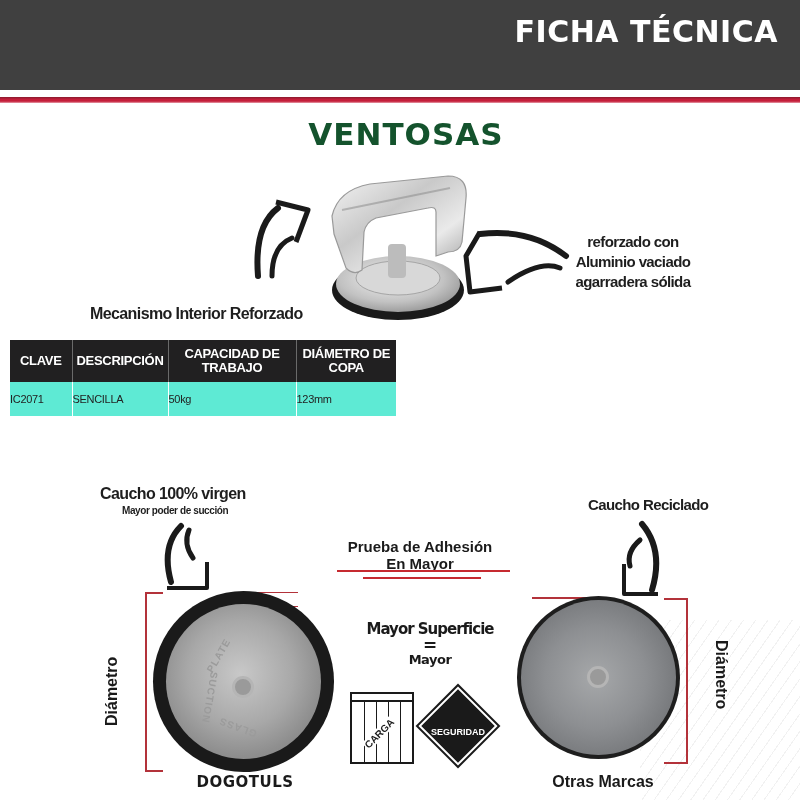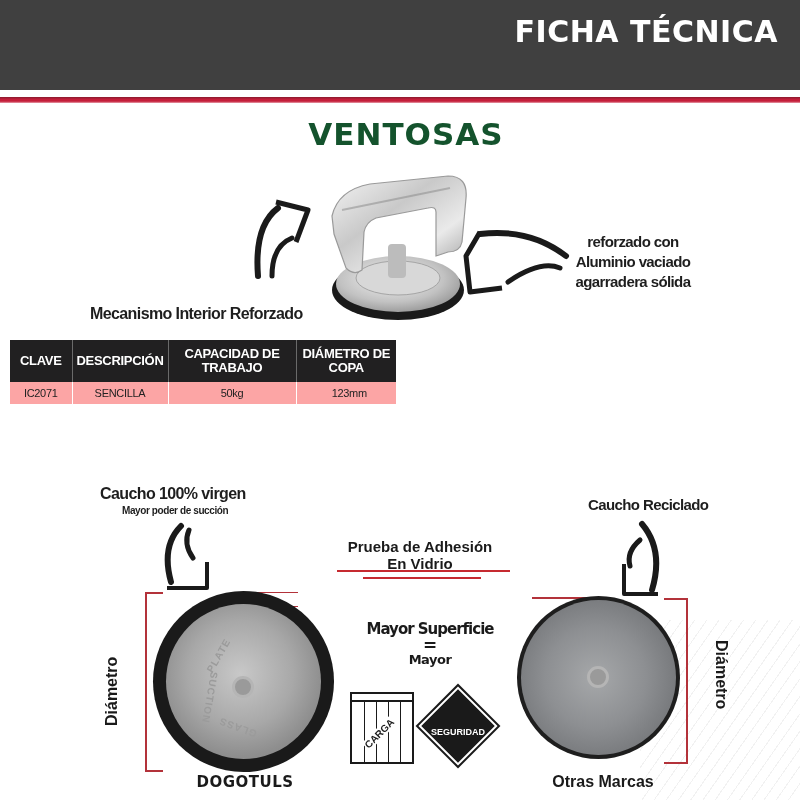--- a/index.html
+++ b/index.html
@@ -44,24 +44,24 @@
       position: absolute; left: 10px; top: 340px; border-collapse: collapse;
       font-family: "Liberation Sans", sans-serif;
     }
     .spec-table th {
       background: #212021; color: #ffffff; font-weight: bold; font-size: 13px;
       line-height: 14px; height: 42px; padding: 0 4px; text-align: center;
       border-right: 1px solid #6a6a6a; letter-spacing: -0.3px;
     }
     .spec-table th:last-child { border-right: none; }
     .spec-table td {
-      background: #fca5a5; color: #222; font-size: 11px; height: 22px;
-      text-align: center; border-right: 1px solid #ffffff; letter-spacing: -0.3px;
-    }
-    .spec-table td:last-child { border-right: none; padding-left: 6px; }
+      background: #5eead4; color: #222; font-size: 11px; height: 34px;
+      text-align: left; border-right: 1px solid #ffffff; letter-spacing: -0.3px;
+    }
+    .spec-table td:last-child { border-right: none; }
 
     
     .product-pic { position: absolute; left: 310px; top: 172px; width: 165px; height: 150px; }
     .arrow { position: absolute; }
 
     
     .cap-virgen { left: 100px; top: 485px; font-size: 16px; letter-spacing: -0.6px; }
     .cap-virgen-sub { left: 122px; top: 505px; font-size: 10px; letter-spacing: -0.4px; }
     .cap-reciclado { left: 588px; top: 496px; font-size: 15px; letter-spacing: -0.6px; }
 
@@ -236,21 +236,21 @@
   <path d="M52 40 L52 66 L12 66" fill="none" stroke="#1a1a1a" stroke-width="4" stroke-linejoin="round"></path>
 </svg>
 <svg class="arrow" style="left:618px;top:520px;" width="50" height="80" viewBox="0 0 50 80">
   <path d="M24 4 Q46 30 34 70" fill="none" stroke="#1a1a1a" stroke-width="6" stroke-linecap="round"></path>
   <path d="M22 20 Q8 32 12 46" fill="none" stroke="#1a1a1a" stroke-width="5" stroke-linecap="round"></path>
   <path d="M6 44 L6 74 L40 74" fill="none" stroke="#1a1a1a" stroke-width="4" stroke-linejoin="round"></path>
 </svg>
 
 <div class="adhesion">
   <div>Prueba de Adhesión</div>
-  <div>En Vidrio</div>
+  <div>En Mayor</div>
 </div>
 <div class="adh-line1"></div>
 <div class="adh-line2"></div>
 
 <div class="mayor">
   <div class="mayor-1">Mayor Superficie</div>
   <div class="mayor-eq">=</div>
   <div class="mayor-2">Mayor</div>
 </div>
 

